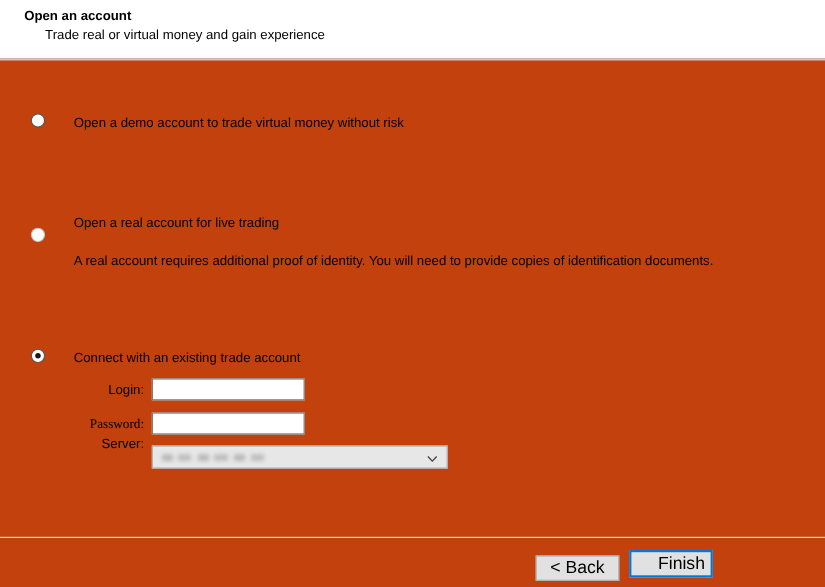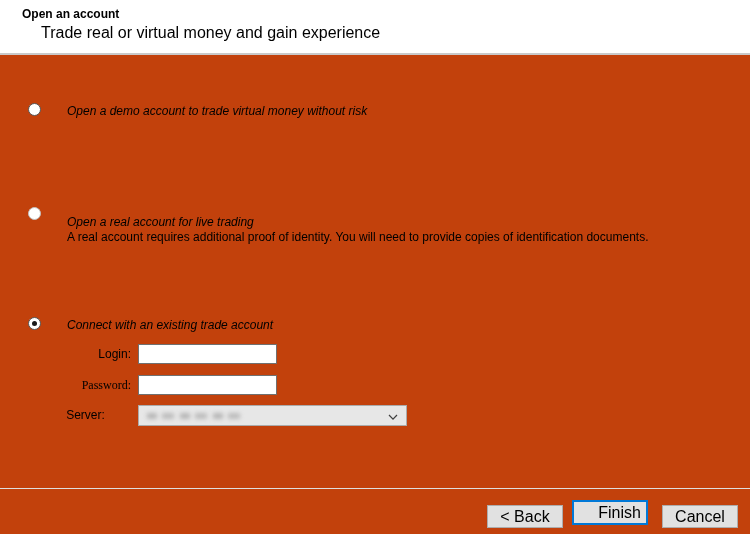--- a/index.html
+++ b/index.html
@@ -26,21 +26,21 @@
   }
   .header-title {
     position: absolute;
     left: 22px; top: 7px;
     font-weight: bold;
     font-size: 12px;
   }
   .header-subtitle {
     position: absolute;
     left: 41px; top: 24px;
-    font-size: 16px;
+    font-size: 12px;
   }
   .header-divider {
     position: absolute;
     left: 0; top: 53px;
     width: 750px; height: 2px;
     background: #c9c9c9;
   }
   
   .radio-circle {
     position: absolute;
@@ -51,21 +51,21 @@
   }
   .radio-circle.disabled { border-color: #c3c3c3; }
   .radio-circle.checked::after {
     content: "";
     position: absolute;
     left: 3px; top: 3px;
     width: 5px; height: 5px;
     border-radius: 50%;
     background: #1a1a1a;
   }
-  .opt-label { position: absolute; left: 67px; font-style: italic; }
+  .opt-label { position: absolute; left: 67px; }
   .opt-desc {
     position: absolute;
     left: 67px;
     width: 652px;
     line-height: 15px;
   }
   
   .field-label {
     position: absolute;
     left: 40px; width: 91px;
@@ -143,38 +143,37 @@
   <div class="header">
     <div class="header-title">Open an account</div>
     <div class="header-subtitle">Trade real or virtual money and gain experience</div>
   </div>
   <div class="header-divider"></div>
 
   <span class="radio-circle" style="left:28px; top:103px;"></span>
   <div class="opt-label" style="top:104px;">Open a demo account to trade virtual money without risk</div>
 
   <span class="radio-circle disabled" style="left:28px; top:207px;"></span>
-  <div class="opt-label" style="top:215px;text-align:center;">Open a real account for live trading</div>
+  <div class="opt-label" style="top:195px;text-align:center;">Open a real account for live trading</div>
   <div class="opt-desc" style="top:230px;">A real account requires additional proof of identity. You will need to provide copies of identification documents.</div>
 
   <span class="radio-circle checked" style="left:28px; top:317px;"></span>
   <div class="opt-label" style="top:318px;">Connect with an existing trade account</div>
 
   <div class="field-label" style="top:347px;">Login:</div>
   <input type="text" class="text-input" style="top: 344px;" value="">
 
   <div class="field-label" style="top:378px;font-family:Liberation Serif, serif;">Password:</div>
   <input type="password" class="text-input" style="top: 375px;" value="">
 
-  <div class="field-label" style="top:408px;text-align:center;">Server:</div>
+  <div class="field-label" style="top:396px;">Server:</div>
   <div class="combo">
     <span class="combo-redacted"></span>
     <svg class="combo-chevron" viewBox="0 0 10 10">
       <polyline points="1,3 5,7.2 9,3" fill="none" stroke="#404040" stroke-width="1.2"></polyline>
     </svg>
   </div>
 
   <div class="footer-divider"></div>
   <button class="btn btn-back">&lt; Back</button>
   <button class="btn default btn-finish">Finish</button>
-  <button class="btn btn-cancel">Cancel</button>
 
 </div>
 
 </body></html>

